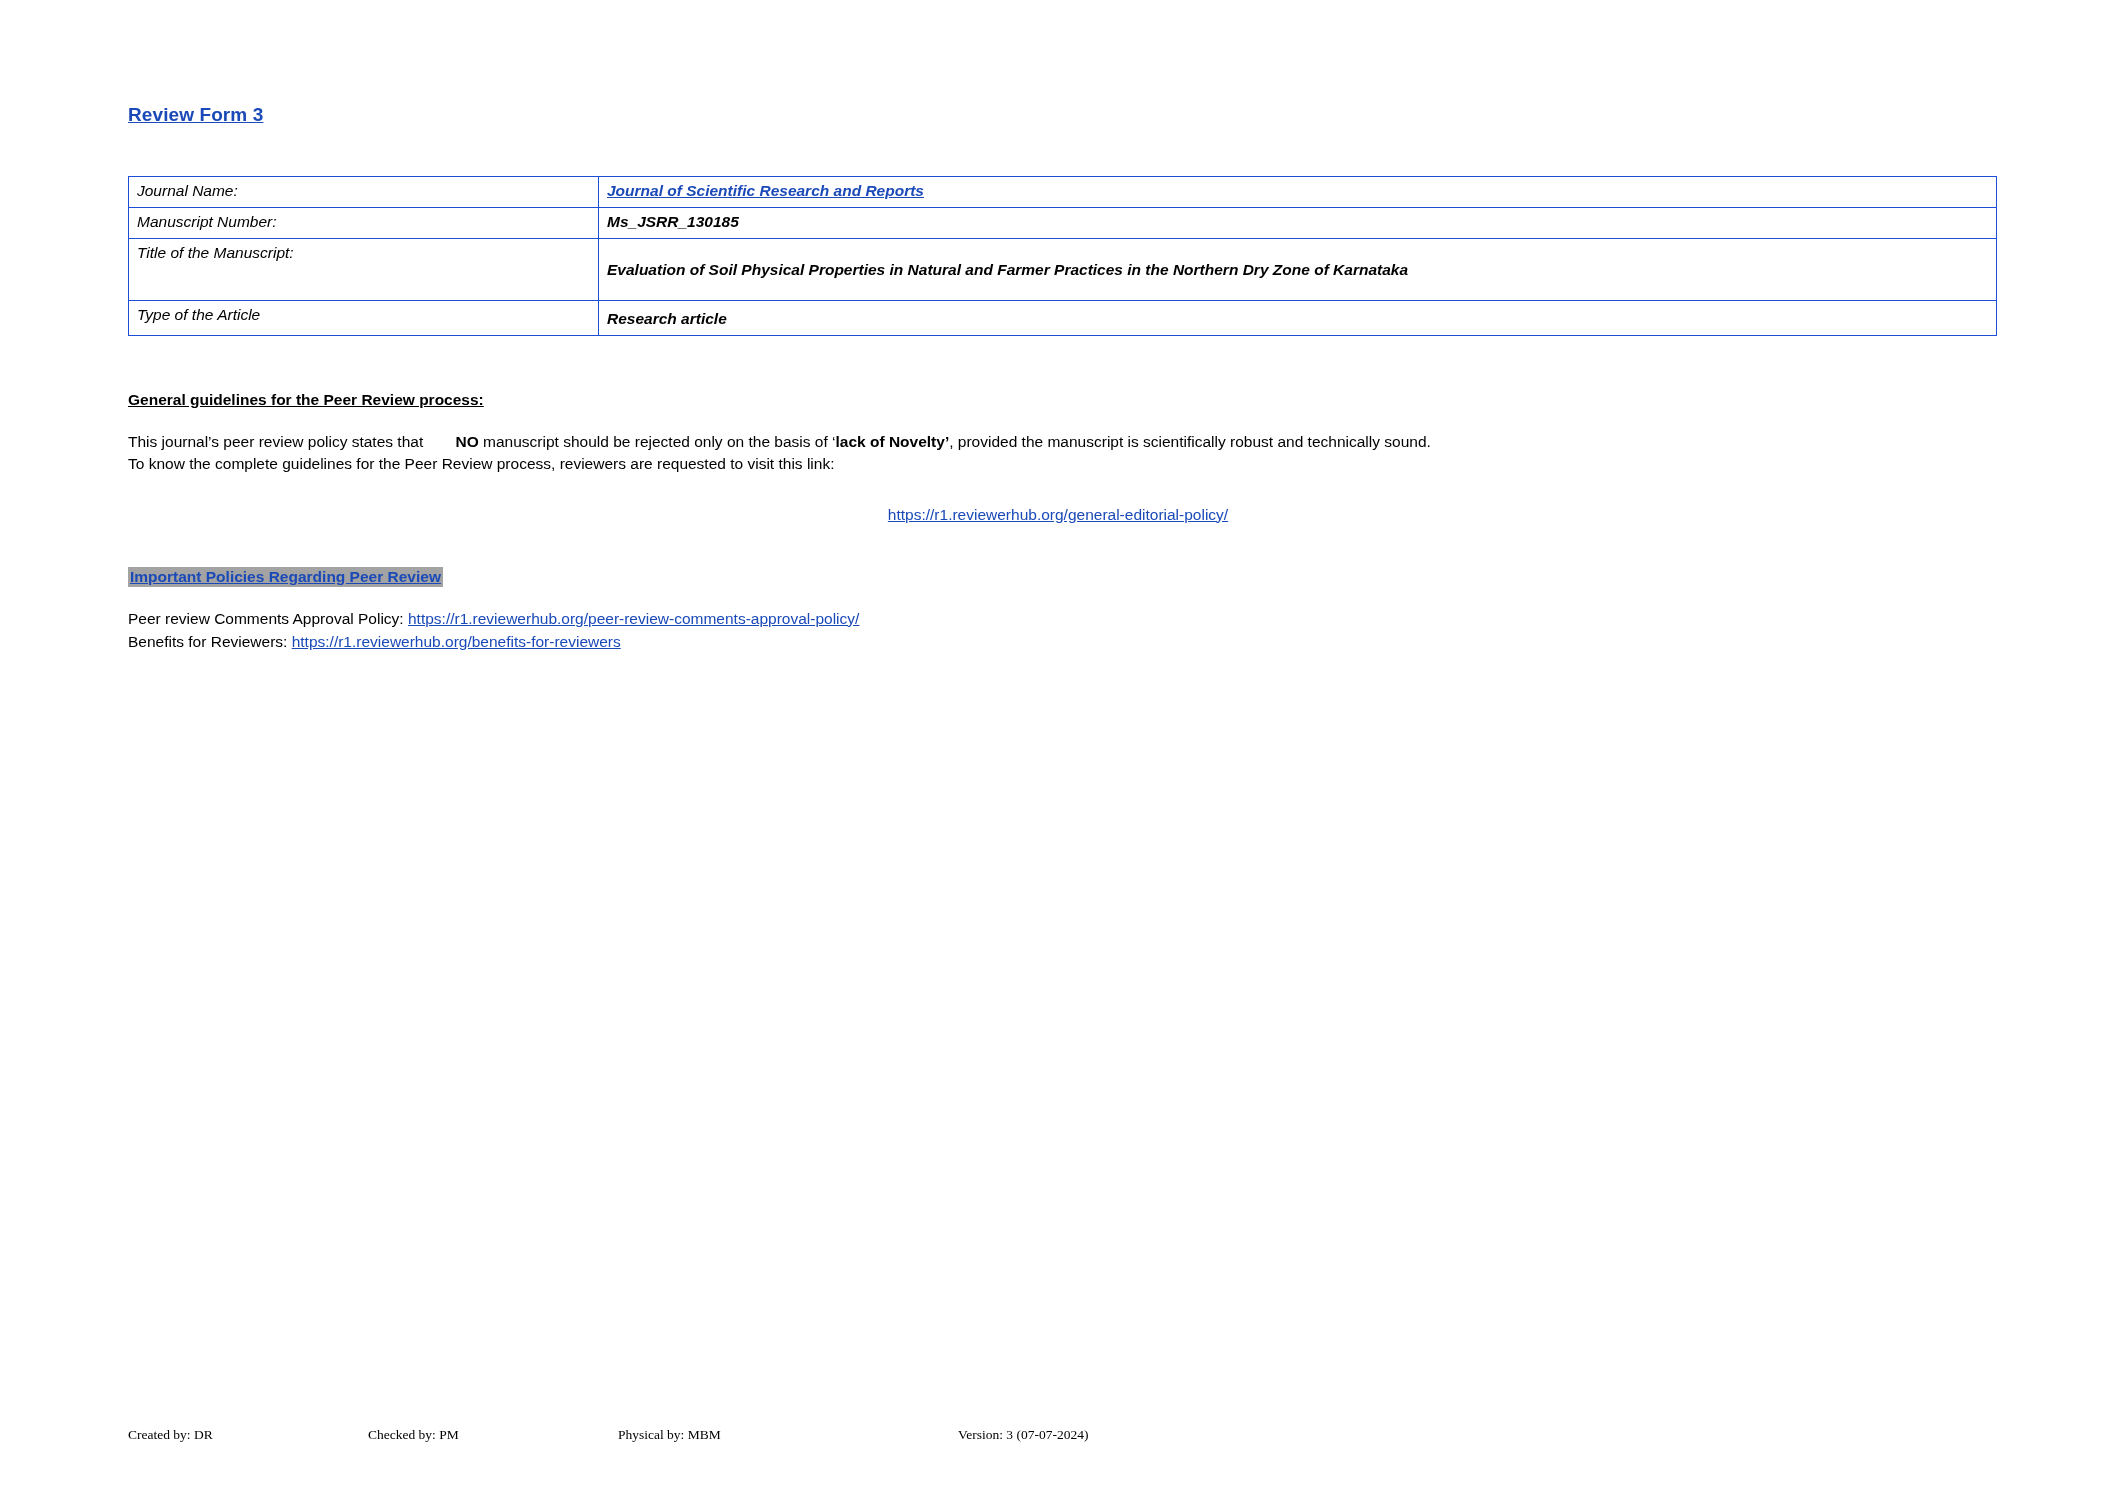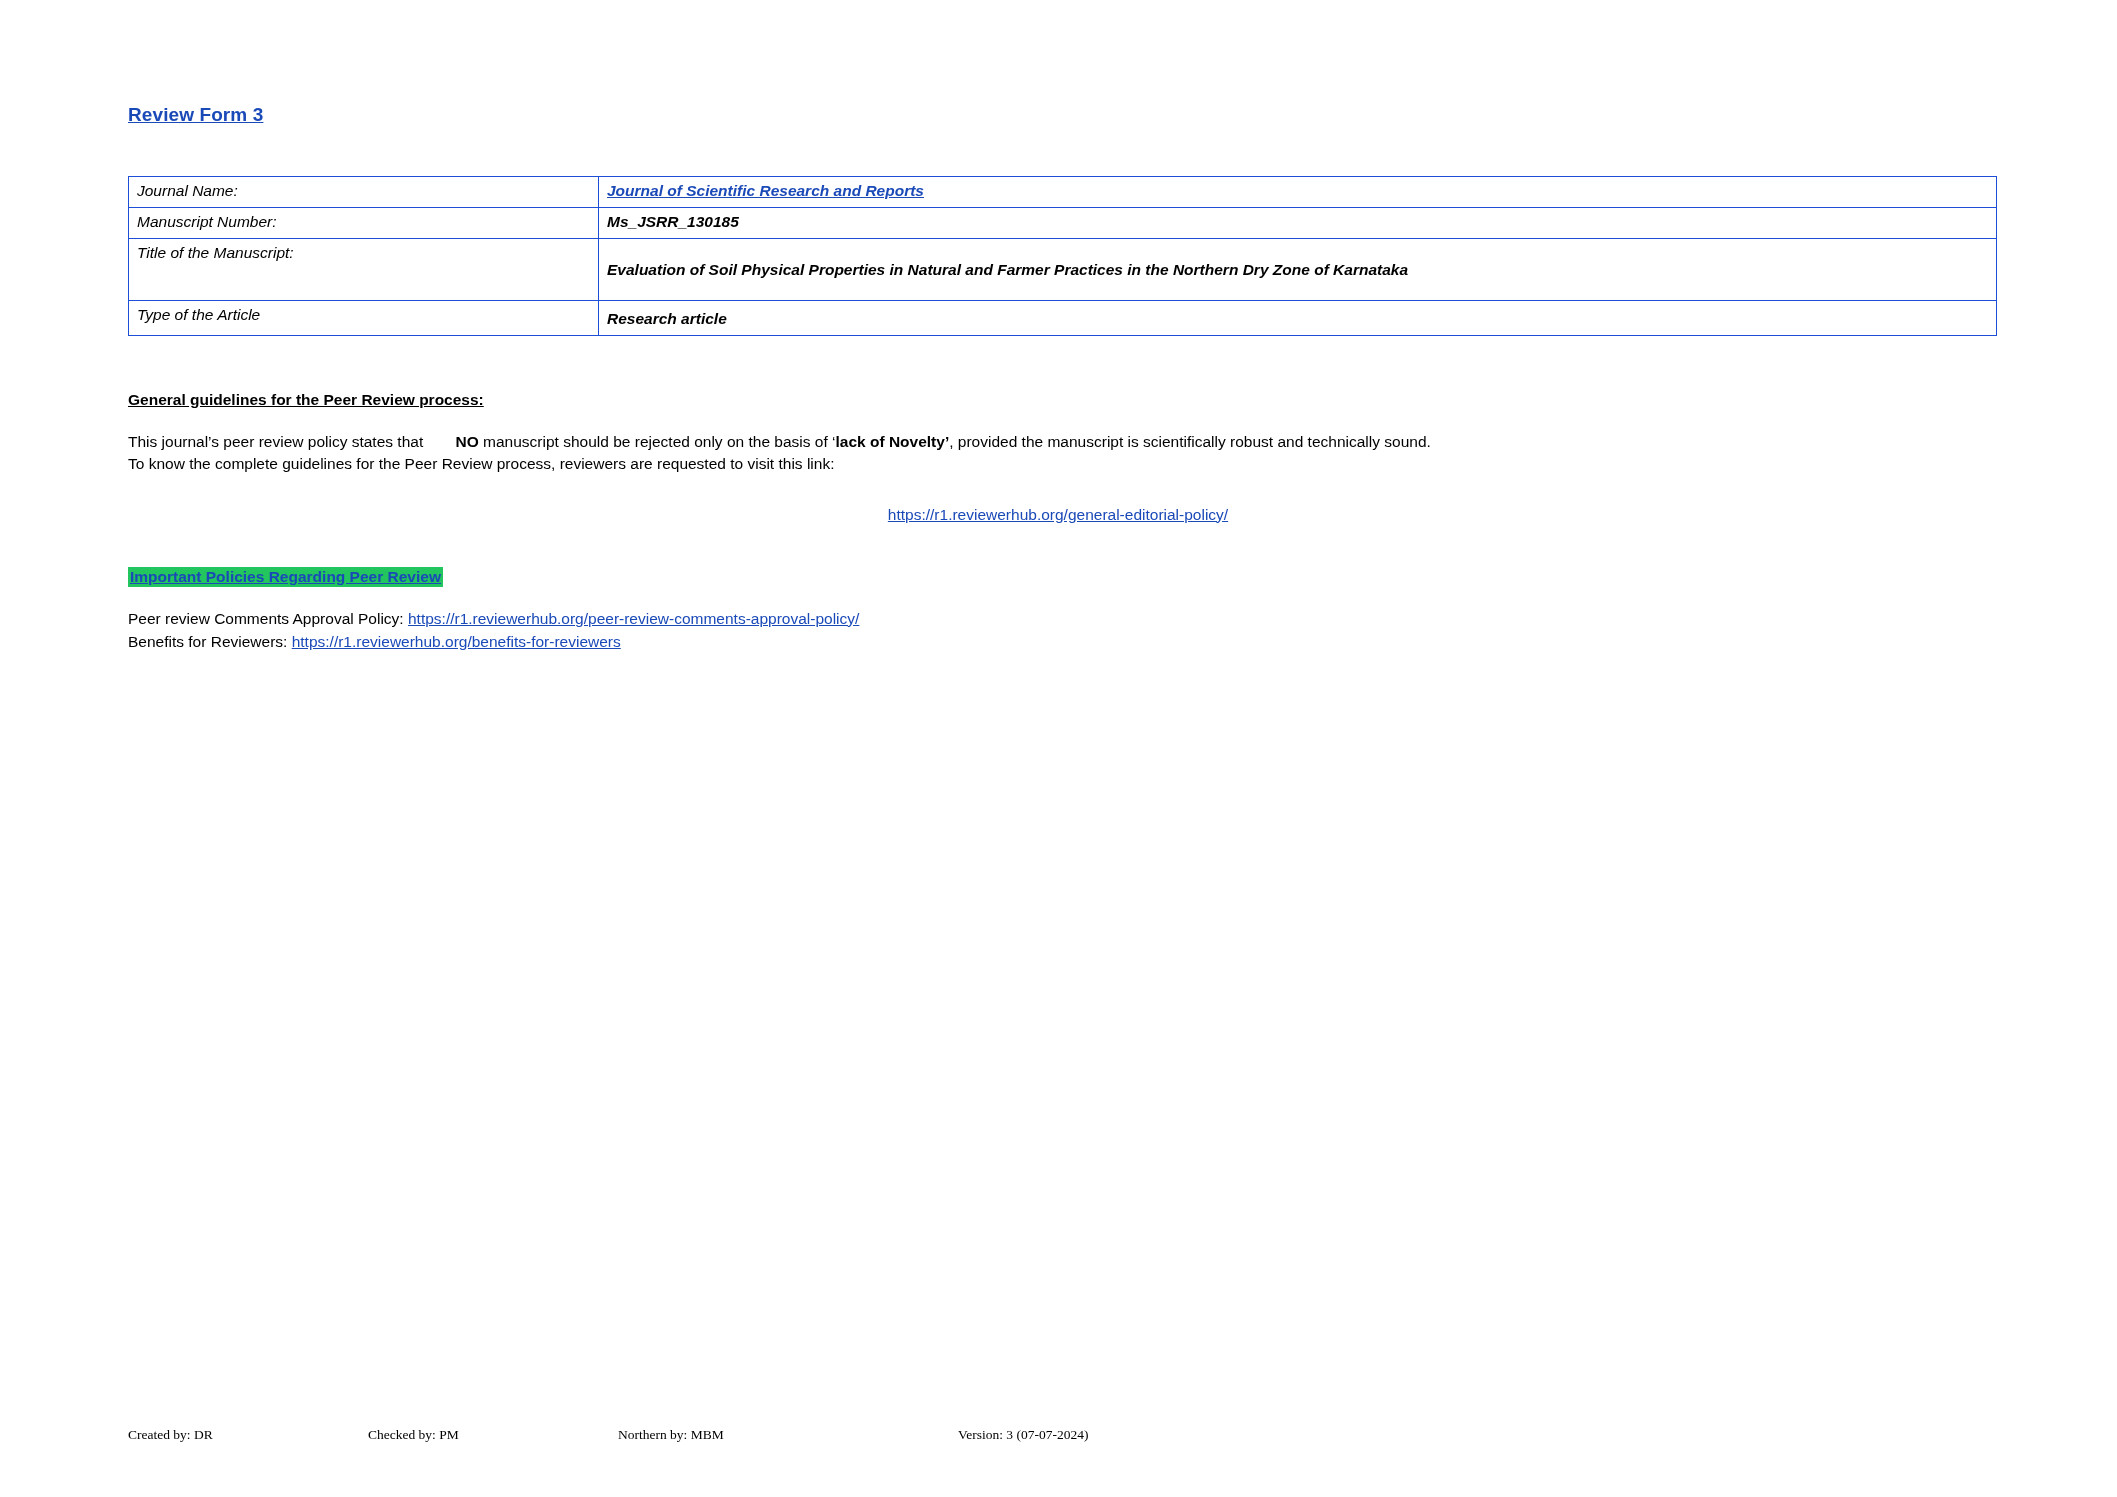--- a/index.html
+++ b/index.html
@@ -107,21 +107,21 @@
     font-size: 15.5px;
     margin-top: 30px;
     text-align: center;
   }
   .highlight-head {
     margin-top: 43px;
     font-size: 15.5px;
     font-weight: bold;
     color: #1a49b8;
     text-decoration: underline;
-    background: #22c55e;
+    background: #a3a3a3;
     display: inline-block;
     padding: 1px 2px;
   }
   .policy-lines {
     margin-top: 20px;
     font-size: 15.5px;
     line-height: 1.5;
   }
 
   
@@ -197,16 +197,16 @@
 
       <div class="policy-lines">
         <span>Peer review Comments Approval Policy: </span><a class="link" href="#">https://r1.reviewerhub.org/peer-review-comments-approval-policy/</a><br>
         <span>Benefits for Reviewers: </span><a class="link" href="#">https://r1.reviewerhub.org/benefits-for-reviewers</a>
       </div>
     </div>
 
   </div>
 
   <div class="footer">
-    <span class="f1">Created by: DR</span><span class="f2">Checked by: PM</span><span class="f3">Northern by: MBM</span><span class="f4">Version: 3 (07-07-2024)</span>
+    <span class="f1">Created by: DR</span><span class="f2">Checked by: PM</span><span class="f3">Physical by: MBM</span><span class="f4">Version: 3 (07-07-2024)</span>
   </div>
 
 </div>
 
 </body></html>

